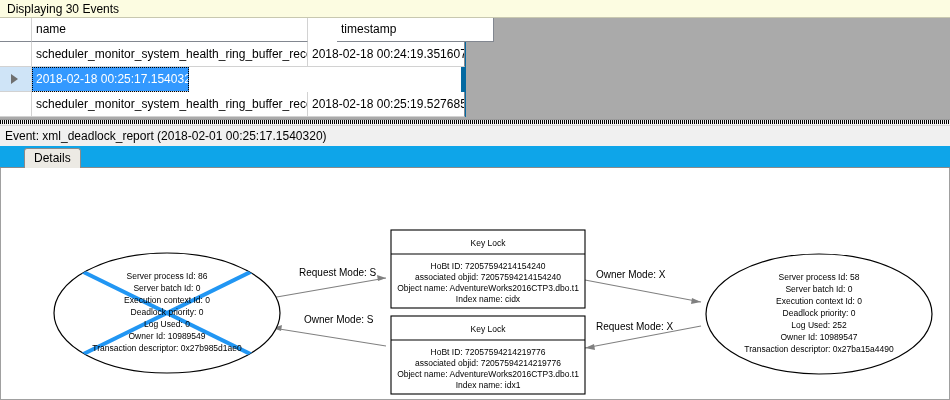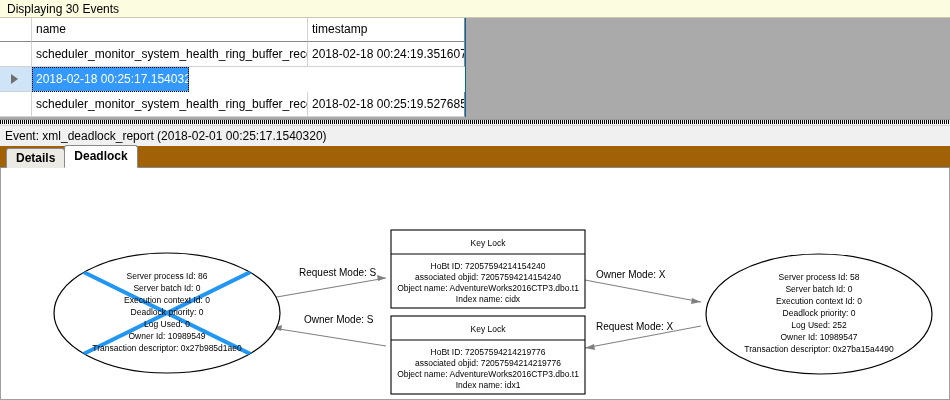--- a/index.html
+++ b/index.html
@@ -15,36 +15,36 @@
     height:18px;line-height:18px;background:#fcfce1;
     border-bottom:1px solid #c8c8b0;padding-left:7px;
     font-size:12px;color:#000;flex:0 0 auto;box-sizing:border-box;
   }
 
   
   .grid-wrap{
     flex:0 0 auto;height:102px;background:#aaaaaa;position:relative;
     border-bottom:1px solid #9a9a9a;box-sizing:border-box;overflow:hidden;
   }
-  .grid{width:466px;background:#fff;border-right:1px solid #0369a1;box-sizing:border-box;}
+  .grid{width:466px;background:#fff;border-right:5px solid #0369a1;box-sizing:border-box;}
   .grid-row{display:flex;height:25px;box-sizing:border-box;}
   .grid-row.header{height:24px;background:#fff;}
   .cell{
     box-sizing:border-box;border-right:1px solid #d2d2d2;border-bottom:1px solid #d2d2d2;
     padding:0 4px;height:100%;line-height:24px;font-size:12px;overflow:hidden;white-space:nowrap;
     background:#fff;
   }
   .cell.sel-col{width:32px;flex:0 0 32px;padding:0;position:relative;background:#fff;}
   .cell.c-name{width:276px;flex:0 0 276px;}
   .cell.c-ts{width:157px;flex:0 0 157px;border-right:1px solid #828790;}
   .grid-row.header .cell{
     border-bottom:1px solid #828790;border-right:1px solid #d2d2d2;
     font-size:12px;line-height:23px;color:#000;background:#fff;
   }
-  .grid-row.header .cell.c-ts{border-right:1px solid #828790;}
+  .grid-row.header .cell.c-ts{border-right:1px solid #828790;margin-left:29px;}
   .grid-row.selected .cell{background:#3399ff;color:#fff;}
   .grid-row.selected .cell.sel-col{background:#cfe4f7;}
   .grid-row.selected .cell.c-name,
   .grid-row.selected .cell.c-ts{
     outline:1px dotted #000;outline-offset:-1px;border-right-color:#2a7fd4;
   }
   .row-arrow{
     position:absolute;left:11px;top:50%;transform:translateY(-50%);
     width:0;height:0;border-left:7px solid #6f6f6f;
     border-top:5px solid transparent;border-bottom:5px solid transparent;
@@ -56,21 +56,21 @@
     background-size:2px 2px,2px 2px;background-position:0 0,1px 2px;
     background-repeat:repeat-x,repeat-x;
     border-bottom:1px solid #d7d7d7;
   }
 
   
   .event-title{
     flex:0 0 auto;height:20px;line-height:20px;padding-left:5px;
     font-size:12px;background:#f0f0f0;color:#000;
   }
-  .tabs{flex:0 0 auto;height:22px;padding-left:6px;display:flex;align-items:flex-end;background:#a16207;position:relative;font-weight:bold;}
+  .tabs{flex:0 0 auto;height:22px;padding-left:24px;display:flex;align-items:flex-end;background:#0ea5e9;position:relative;}
   .tabs:after{content:"";position:absolute;left:0;right:0;bottom:0;height:1px;background:#8a8a8a;}
   .tab{
     position:relative;z-index:2;height:19px;line-height:19px;padding:0 9px;
     font-size:12px;background:#eceae4;border:1px solid #8a8a8a;border-bottom:none;
     border-radius:3px 3px 0 0;margin-right:-1px;color:#000;
   }
   .tab.active{background:#fff;height:21px;line-height:20px;border-bottom:1px solid #fff;font-size:12px;}
 
   
   .diagram{
@@ -119,21 +119,20 @@
 
     </div>
   </div>
 
   <div class="splitter"></div>
 
   <div class="event-title">Event: xml_deadlock_report (2018-02-01 00:25:17.1540320)</div>
 
   <div class="tabs">
     <div class="tab">Details</div>
-    <div class="tab active">Deadlock</div>
   </div>
 
   <div class="diagram">
     <svg width="948" height="232" viewBox="0 0 948 232">
 
       <g>
         <line x1="270" y1="130" x2="385" y2="110" stroke="#808080" stroke-width="1.1"></line>
         <polygon points="385,110 376,107 377,113" fill="#808080"></polygon>
         <text class="edge-lbl" x="298" y="108">Request Mode: S</text>
       </g>

